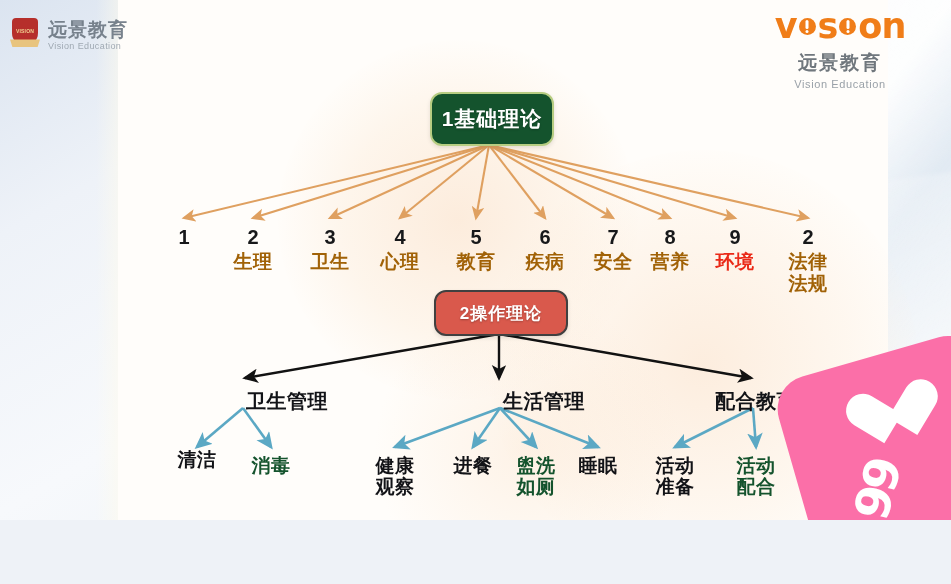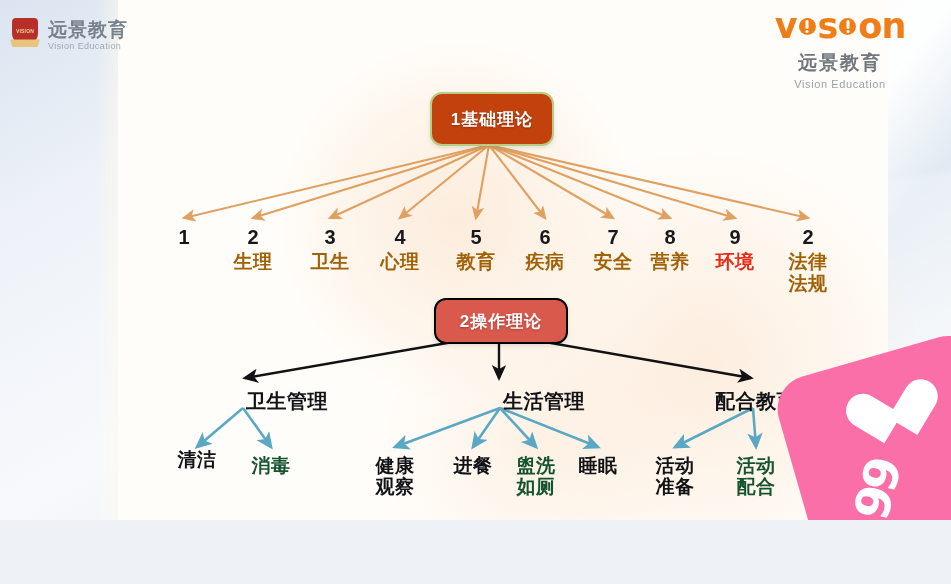--- a/index.html
+++ b/index.html
@@ -50,24 +50,24 @@
     line-height:1;letter-spacing:-1px;}
   .vdot{width:17px;height:17px;border-radius:50%;background:#f07d18;display:inline-block;position:relative;margin:0 1px;}
   .vdot i{position:absolute;left:50%;top:2px;transform:translateX(-50%);width:3px;height:9px;background:#fff;border-radius:2px;}
   .vdot b{position:absolute;left:50%;bottom:2px;transform:translateX(-50%);width:3px;height:3px;background:#fff;border-radius:50%;}
   .lr-cn{font-size:19px;color:#70777d;font-weight:bold;letter-spacing:2px;margin-top:4px;}
   .lr-en{font-size:11px;color:#9aa1a8;letter-spacing:.6px;margin-top:2px;}
 
   
   .node-box{position:absolute;border-radius:12px;display:flex;align-items:center;justify-content:center;
     color:#fff;font-weight:bold;text-shadow:0 1px 2px rgba(0,0,0,.28);}
-  #box1{left:430px;top:92px;width:120px;height:50px;background:#c2410c;
-    border:2px solid #b7cd82;box-shadow:0 2px 4px rgba(0,0,0,.10);font-size:17px;letter-spacing:1px;}
+  #box1{left:430px;top:92px;width:120px;height:50px;background:#14532d;
+    border:2px solid #b7cd82;box-shadow:0 2px 4px rgba(0,0,0,.10);font-size:21px;letter-spacing:1px;}
   #box2{left:434px;top:290px;width:130px;height:42px;background:#d9594c;
-    border:2px solid #000000;box-shadow:0 2px 4px rgba(0,0,0,.10);font-size:17px;letter-spacing:1px;margin-top:8px;}
+    border:2px solid #404040;box-shadow:0 2px 4px rgba(0,0,0,.10);font-size:17px;letter-spacing:1px;}
 
   
   .wires{position:absolute;left:0;top:0;width:951px;height:584px;pointer-events:none;}
 
   
   .lvl1{position:absolute;top:226px;text-align:center;line-height:1.12;}
   .lvl1 .num{font-size:20px;font-weight:bold;color:#17181a;font-family:"Liberation Sans",sans-serif;}
   .lvl1 .lbl{font-size:19px;font-weight:bold;color:#a16207;margin-top:3px;letter-spacing:.5px;}
   .lvl1 .lbl.faded{color:#8d8a86;font-weight:normal;font-family:"Liberation Serif",serif;font-size:20px;}
   .lvl1 .lbl.red{color:#ea2a18;}

